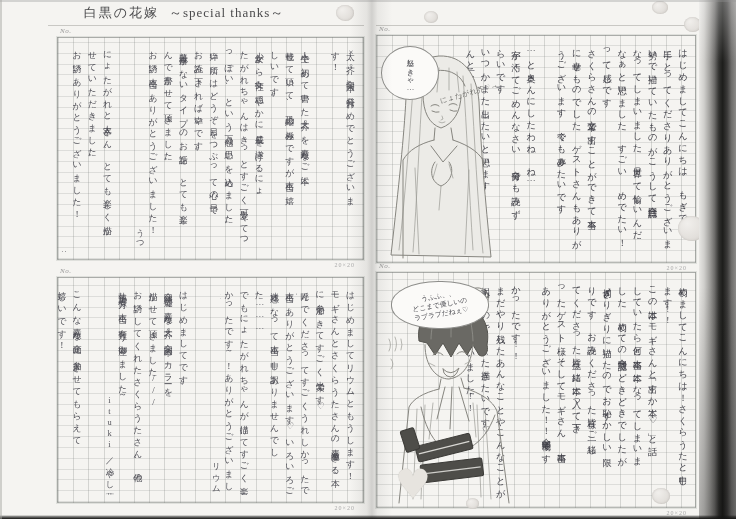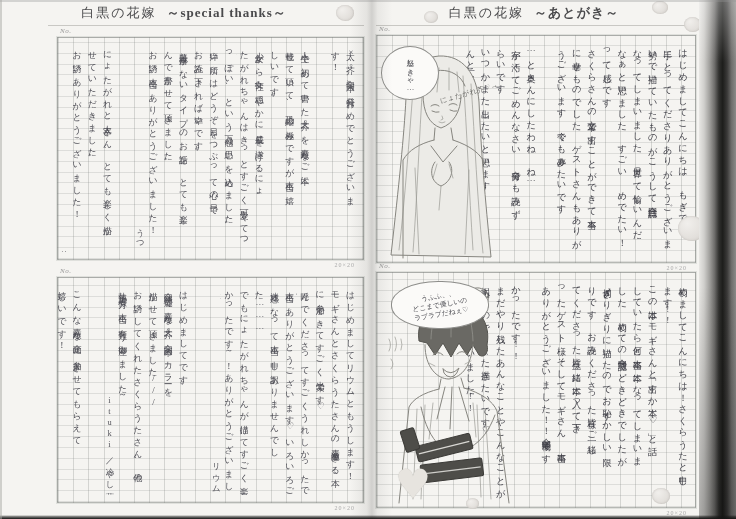--- a/index.html
+++ b/index.html
@@ -9,21 +9,21 @@
     font-family:"Liberation Serif","DejaVu Serif",serif;
   }
   .page{position:absolute;top:0;bottom:0;}
   #left-page{left:0;width:368px;}
   #right-page{left:368px;width:332px;}
 
   .page-header{
     position:absolute;top:4px;width:100%;text-align:center;
     font-size:13px;color:#4a4a4c;letter-spacing:2px;white-space:nowrap;
   }
-  .page-header .sub{margin-left:10px;letter-spacing:1px;font-weight:bold;}
+  .page-header .sub{margin-left:10px;letter-spacing:1px;}
   .header-rule{position:absolute;top:25px;height:1px;background:#c9c8c4;}
 
   .ms-block{
     position:absolute;
     border:1px solid rgba(120,124,120,.5);
     box-shadow:0 0 0 1px rgba(160,164,160,.25);
     background-image:
       repeating-linear-gradient(90deg, rgba(125,130,126,.28) 0 1px, transparent 1px 15.2px),
       repeating-linear-gradient(0deg,  rgba(125,130,126,.20) 0 1px, transparent 1px 10.8px);
     background-position:top right;
@@ -142,23 +142,20 @@
         <div class="col">こんな素敵な企画に参加させてもらえて</div>
         <div class="col">嬉しいです！</div>
       </div>
     <div class="grid-foot">20×20</div>
   </div>
 
   <div class="petal" style="left:336px;top:5px;width:18px;height:16px;"></div>
 </div>
 
 <div class="page rp" id="right-page">
-  <div class="page-header">
-    <span>白黒の花嫁</span><span class="sub">～あとがき～</span>
-  </div>
   <div class="header-rule" style="left:8px;width:316px;"></div>
 
   <div class="ms-block" style="left:8px;top:35px;width:318px;height:226px;">
     <div class="no-label">No.</div>
     <div class="ms-text">
         <div class="col">はじめましてこんにちは もぎです</div>
         <div class="col">手にとってくださりありがとうございます</div>
         <div class="col">勢いで描いていたものがこうして合同誌に</div>
         <div class="col">なってしまいました 世界って愉しいんだ</div>
         <div class="col">なぁと思いました すごい めでたい！</div>

